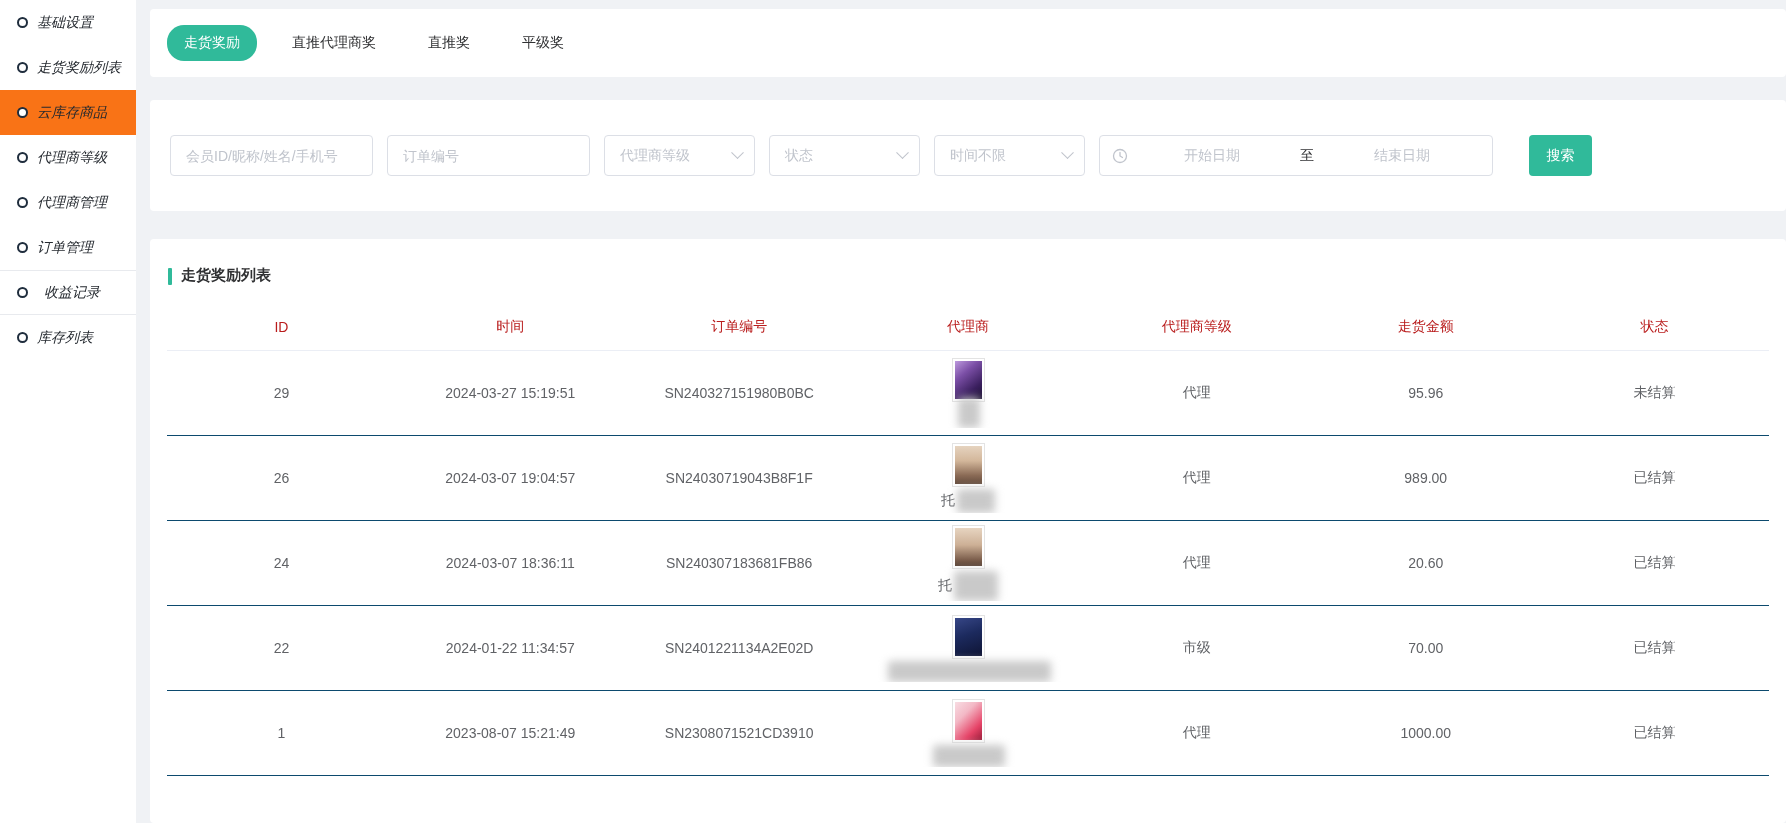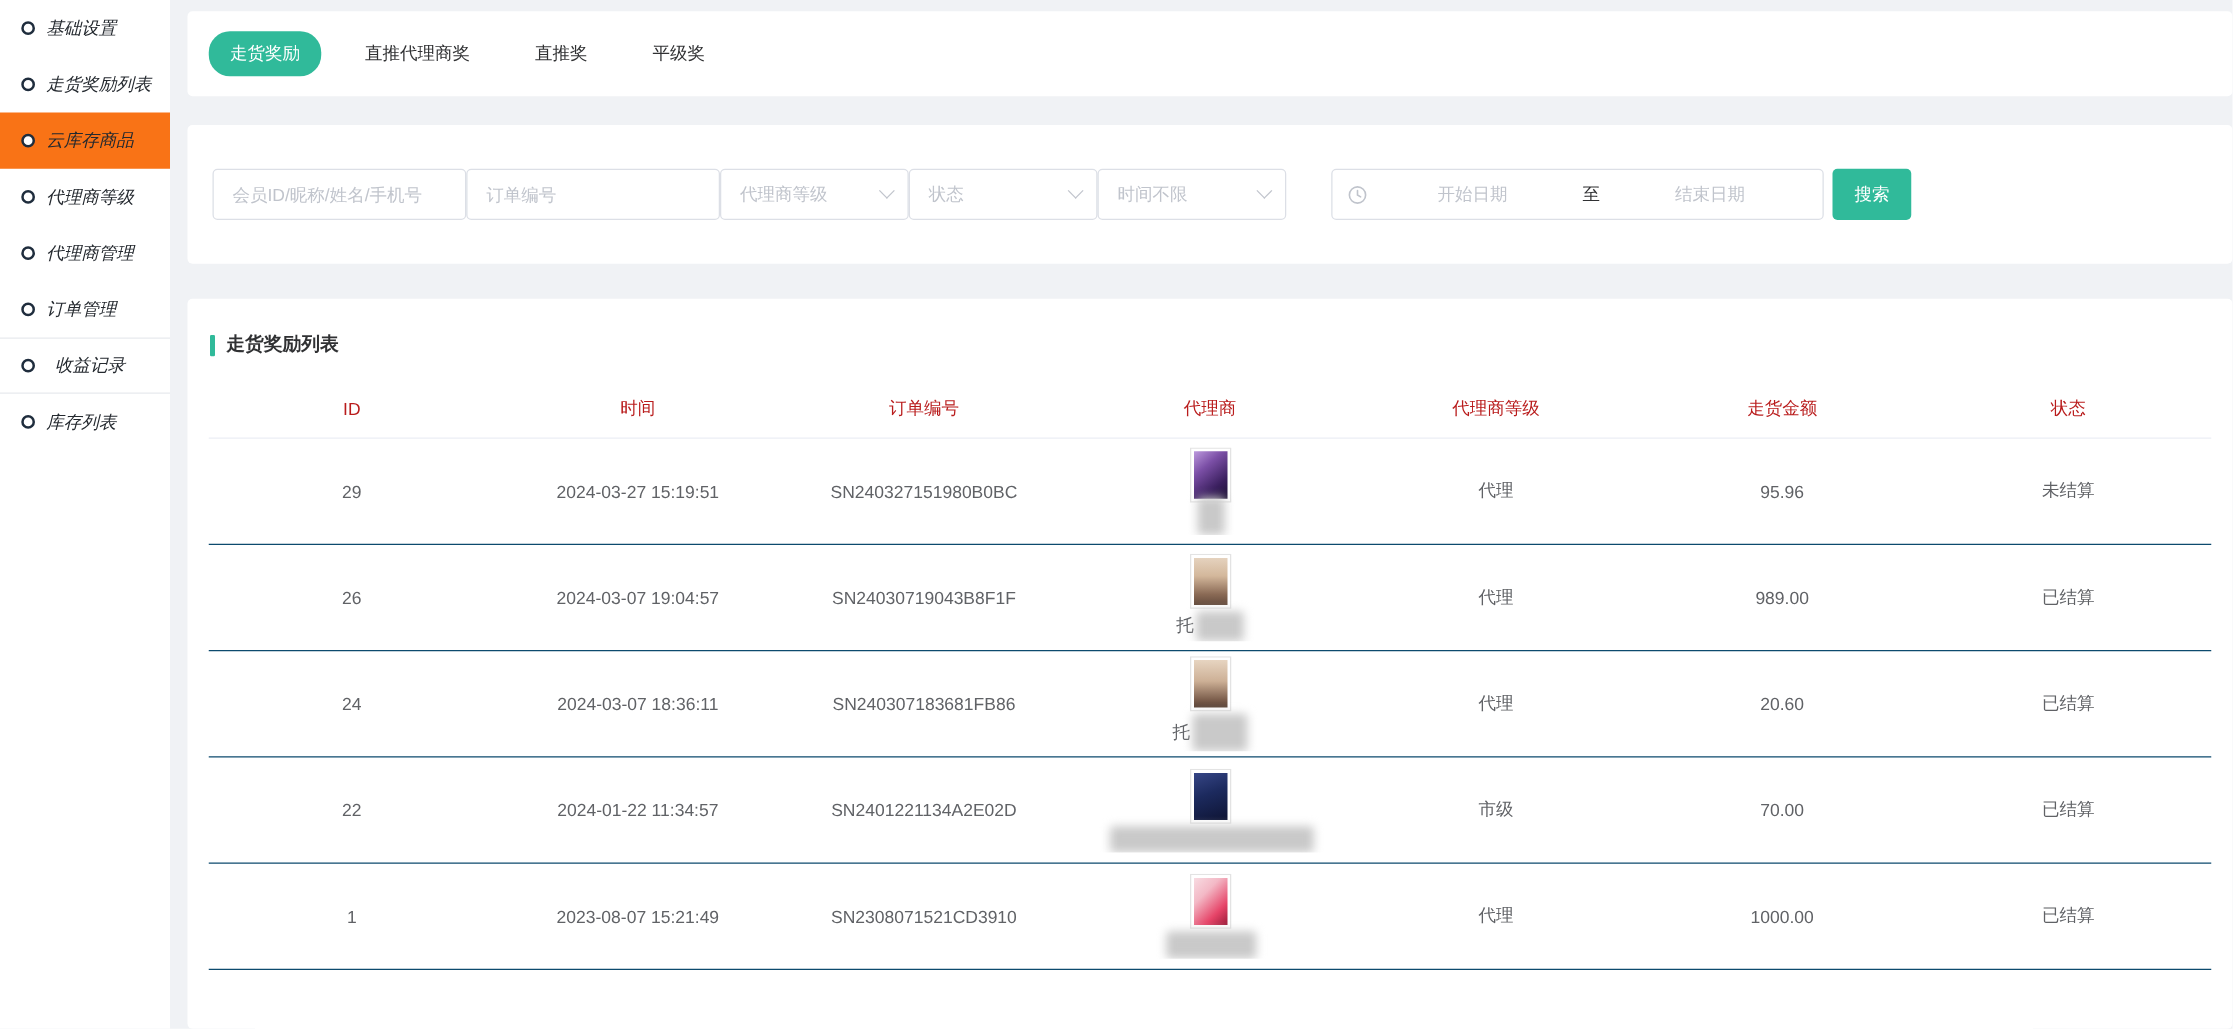--- a/index.html
+++ b/index.html
@@ -35,47 +35,47 @@
   .tabs-card  { top: 9px;  height: 68px; }
   .filter-card{ top: 100px; height: 111px; }
   .table-card { top: 239px; bottom: 0; }
 
   
   .tabs { display: flex; align-items: center; height: 100%; padding-left: 17px; }
   .tab { padding: 9px 17px; margin-right: 18px; cursor: pointer; color: #303133; border-radius: 17px; }
   .tab.active { background: var(--accent); color: #fff; }
 
   
-  .filters { display: flex; align-items: center; height: 100%; padding-left: 20px; }
+  .filters { display: flex; align-items: center; height: 100%; padding-left: 20px; gap: 14px; }
   .f-input {
     height: 41px; border: 1px solid #dcdfe6; border-radius: 4px;
     padding: 0 15px; font-size: 14px; color: #606266; outline: none;
     font-family: inherit; background: #fff;
   }
   .f-input::placeholder { color: #c0c4cc; }
   .in-member { width: 203px; }
   .in-order  { width: 203px; }
   .f-select {
     height: 41px; border: 1px solid #dcdfe6; border-radius: 4px; background: #fff;
     width: 151px; display: flex; align-items: center; justify-content: space-between;
     padding: 0 12px 0 15px; color: #c0c4cc; cursor: pointer;
   }
   .chevron {
     width: 9px; height: 9px; border-right: 1.6px solid #c0c4cc; border-bottom: 1.6px solid #c0c4cc;
     transform: rotate(45deg) translate(-2px, -2px); flex: 0 0 auto;
   }
   .daterange {
     height: 41px; width: 394px; border: 1px solid #dcdfe6; border-radius: 4px; background: #fff;
-    display: flex; align-items: center; padding: 0 12px; cursor: pointer; margin-left: 36px;
+    display: flex; align-items: center; padding: 0 12px; cursor: pointer;
   }
   .clock { flex: 0 0 auto; margin-right: 6px; display: flex; }
   .dr-part { flex: 1 1 0; text-align: center; color: #c0c4cc; }
   .dr-sep { flex: 0 0 auto; color: #303133; padding: 0 10px; }
   .search-btn {
-    margin-left: 7px; width: 63px; height: 41px; border: none; border-radius: 4px;
+    margin-left: 22px; width: 63px; height: 41px; border: none; border-radius: 4px;
     background: var(--accent); color: #fff; font-size: 14px; cursor: pointer;
     font-family: inherit;
   }
 
   
   .list-head { display: flex; align-items: flex-end; gap: 9px; padding: 27px 0 18px 18px; }
   .green-bar { width: 4px; height: 17px; background: var(--accent); border-radius: 1px; }
   .list-title { font-size: 15px; font-weight: bold; color: #303133; }
 
   .tbl { margin: 0 17px; }

